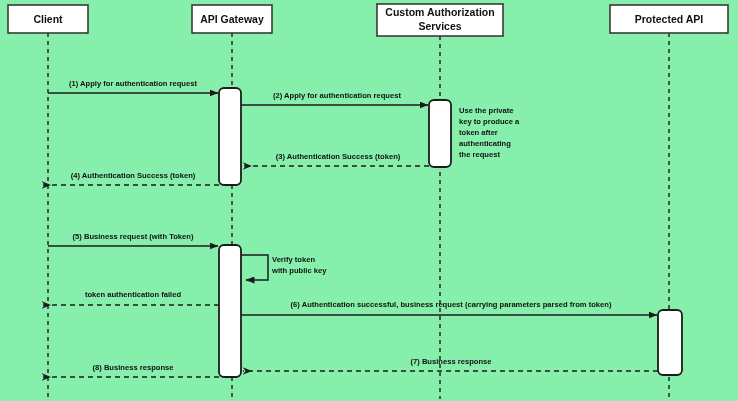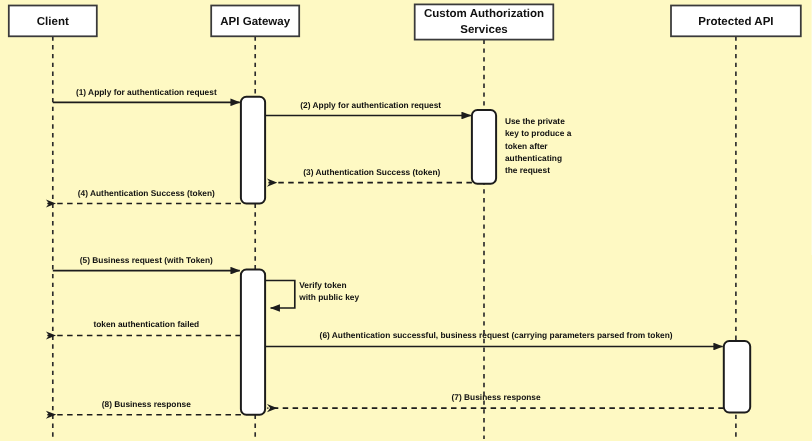--- a/index.html
+++ b/index.html
@@ -7,21 +7,21 @@
     padding: 0;
     background: #ffffff;
   }
   body {
     font-family: "Liberation Sans", sans-serif;
   }
   #diagram-root {
     position: relative;
     width: 738px;
     height: 401px;
-    background: #fef9c3;
+    background: #86efac;
     overflow: hidden;
   }
   svg.seq {
     position: absolute;
     top: 0;
     left: 0;
     width: 738px;
     height: 401px;
     display: block;
   }

